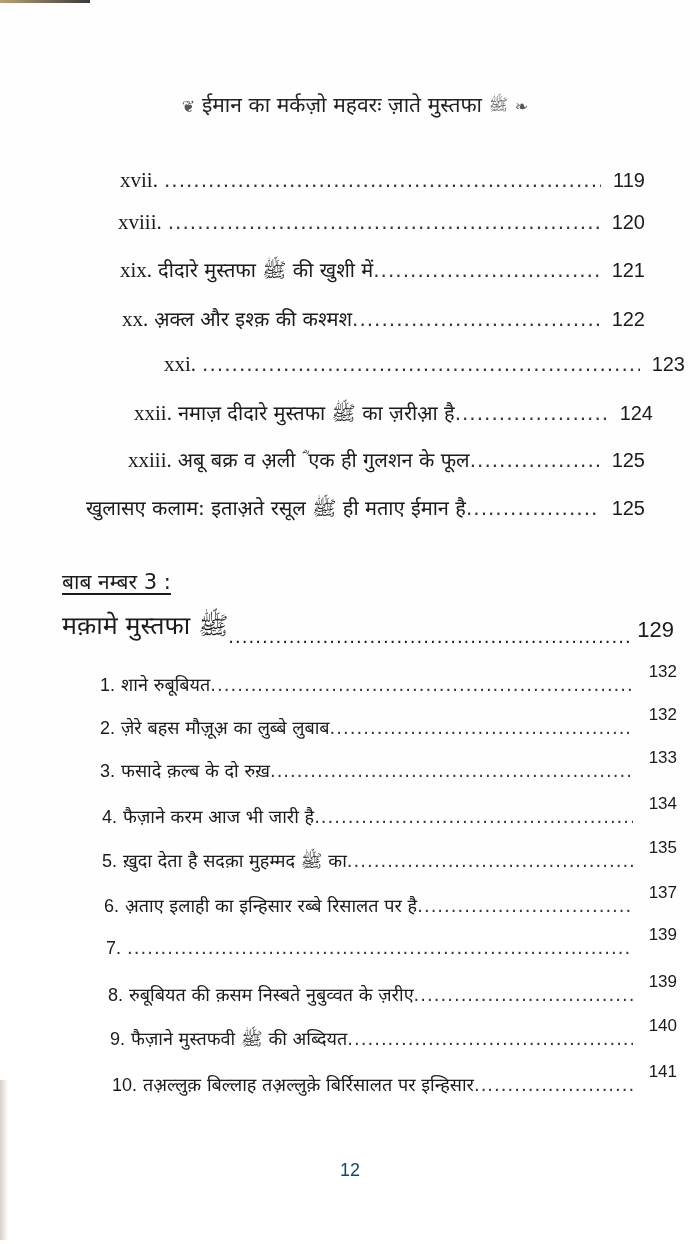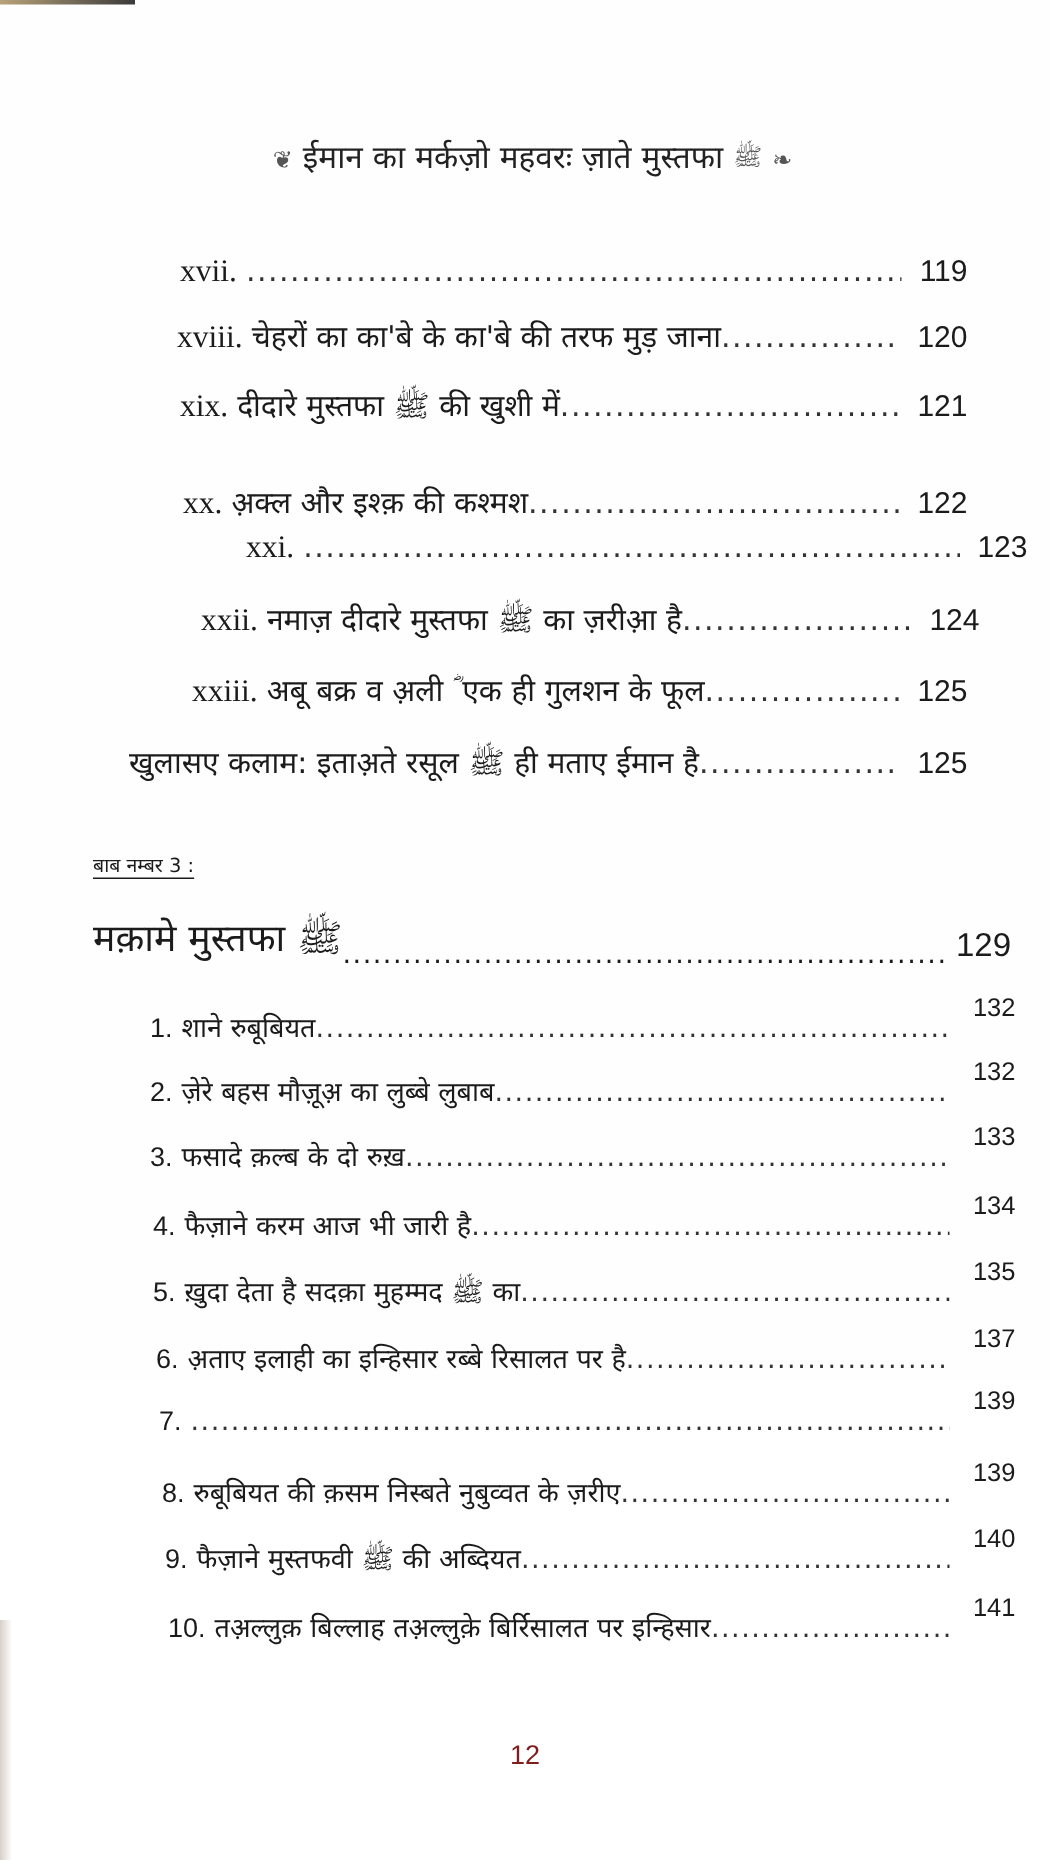--- a/index.html
+++ b/index.html
@@ -71,21 +71,21 @@
       min-width: 32px;
     }
     .sec-a { font-size: 20px; }
     .sec-a .num { font-family: "Liberation Serif", serif; font-size: 21px; }
     .sec-b { font-size: 18px; }
     .sec-b .num { font-family: "Liberation Sans", sans-serif; }
     .sec-b .page-no { position: relative; top: -14px; font-size: 17px; }
     .chapter-label {
       position: absolute;
       left: 62px; top: 567px;
-      font-size: 13px;
+      font-size: 21px;
       text-decoration: underline;
       text-underline-offset: 4px;
     }
     .chapter-title {
       position: absolute;
       left: 62px; top: 607px;
       width: 612px;
       font-size: 25px;
       display: flex;
       align-items: flex-end;
@@ -93,21 +93,21 @@
     }
     .chapter-title .dots { flex: 1; overflow: hidden; letter-spacing: 1px; font-size: 18px; }
     .chapter-title .page-no { font-family: "Liberation Sans", sans-serif; font-size: 22px; margin-left: 4px; position: relative; top: -4px; }
     .footer-page {
       position: absolute;
       left: 0; top: 1160px;
       width: 700px;
       text-align: center;
       font-family: "Liberation Sans", sans-serif;
       font-size: 18px;
-      color: #7f1d1d;
+      color: #0c4a6e;
     }
   </style>
 </head>
 <body>
 
 <div class="page">
   <div class="edge-top"></div>
   <div class="edge-left"></div>
 
   <div class="header">
@@ -117,31 +117,30 @@
     <span class="ornament">❧</span>
   </div>
 
   <div class="toc-row sec-a" style="left:120px; top:168px; width:525px;">
     <span class="num">xvii.</span>
     <span class="dots">................................................................................................</span>
     <span class="page-no">119</span>
   </div>
   <div class="toc-row sec-a" style="left:118px; top:210px; width:527px;">
     <span class="num">xviii.</span>
-    <span class="title">चेहरों का का'बे के का'बे की तरफ मुड़ जाना</span>
     <span class="dots">................................................................................................</span>
     <span class="page-no">120</span>
   </div>
   <div class="toc-row sec-a" style="left:120px; top:256px; width:525px;">
     <span class="num">xix.</span>
     <span class="title">दीदारे मुस्तफा ﷺ की खुशी में</span>
     <span class="dots">................................................................................................</span>
     <span class="page-no">121</span>
   </div>
-  <div class="toc-row sec-a" style="left:122px; top:305px; width:523px;margin-top:16px;">
+  <div class="toc-row sec-a" style="left:122px; top:305px; width:523px;">
     <span class="num">xx.</span>
     <span class="title">अ़क्ल और इश्क़ की कश्मश</span>
     <span class="dots">................................................................................................</span>
     <span class="page-no">122</span>
   </div>
   <div class="toc-row sec-a" style="left:124px; top:352px; width:521px;margin-left:40px;">
     <span class="num">xxi.</span>
     <span class="dots">................................................................................................</span>
     <span class="page-no">123</span>
   </div>

